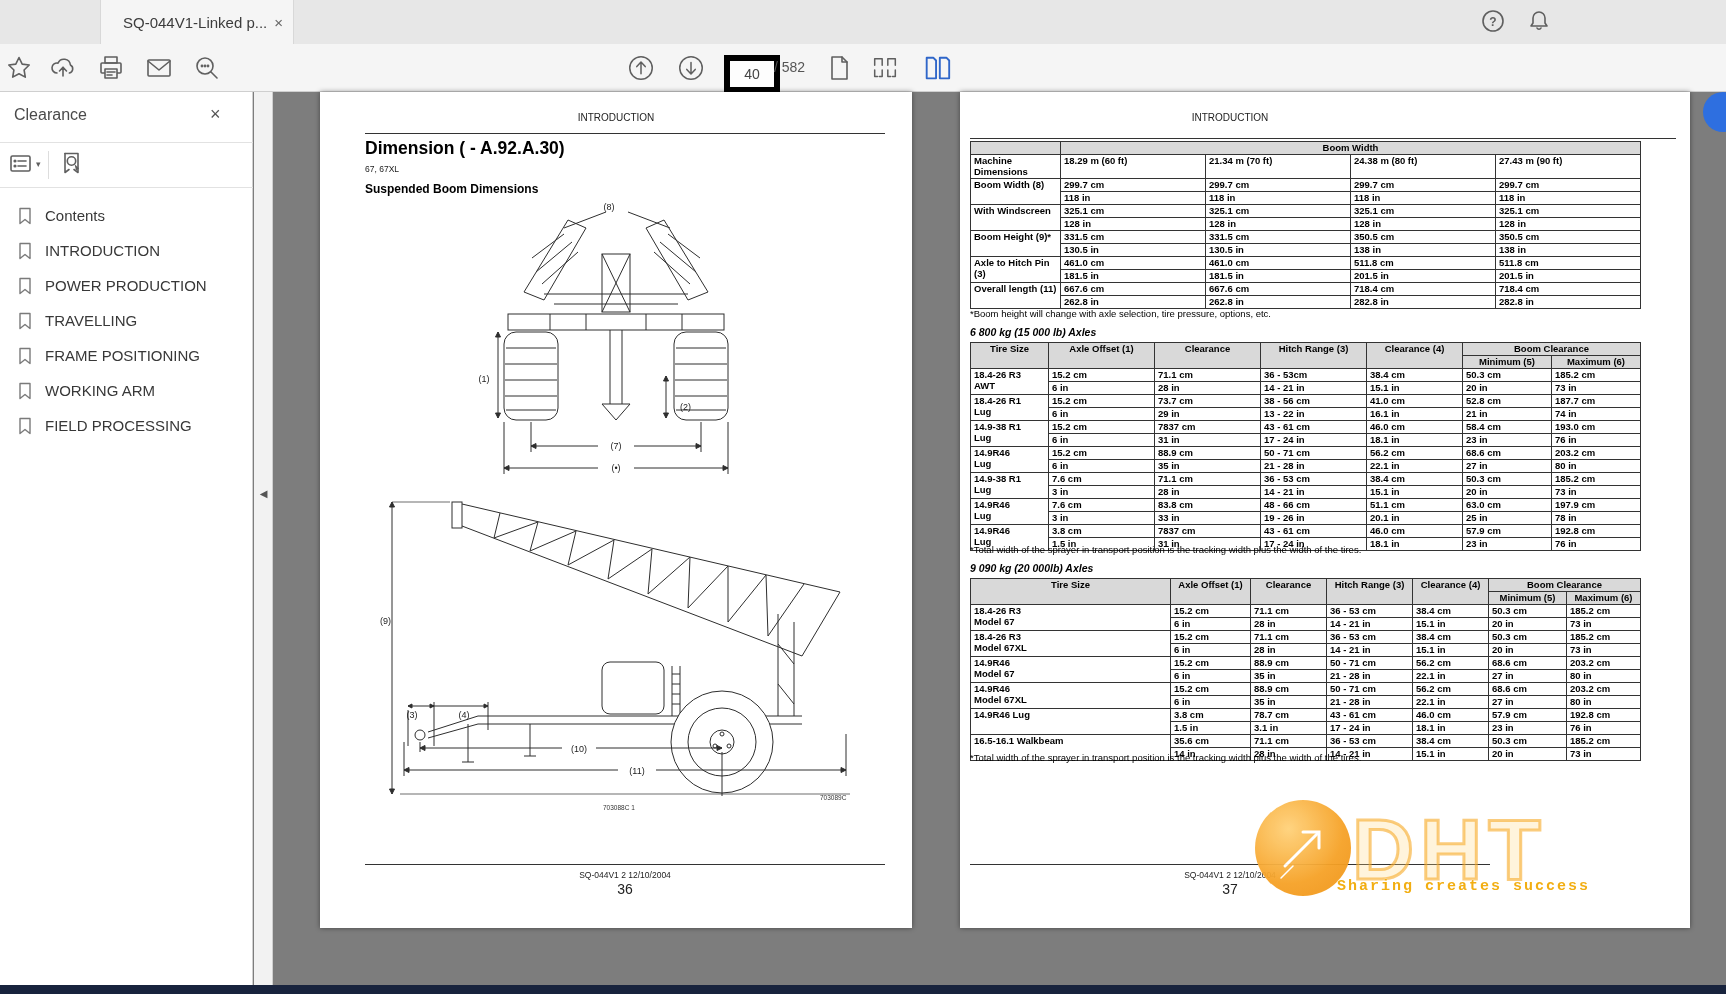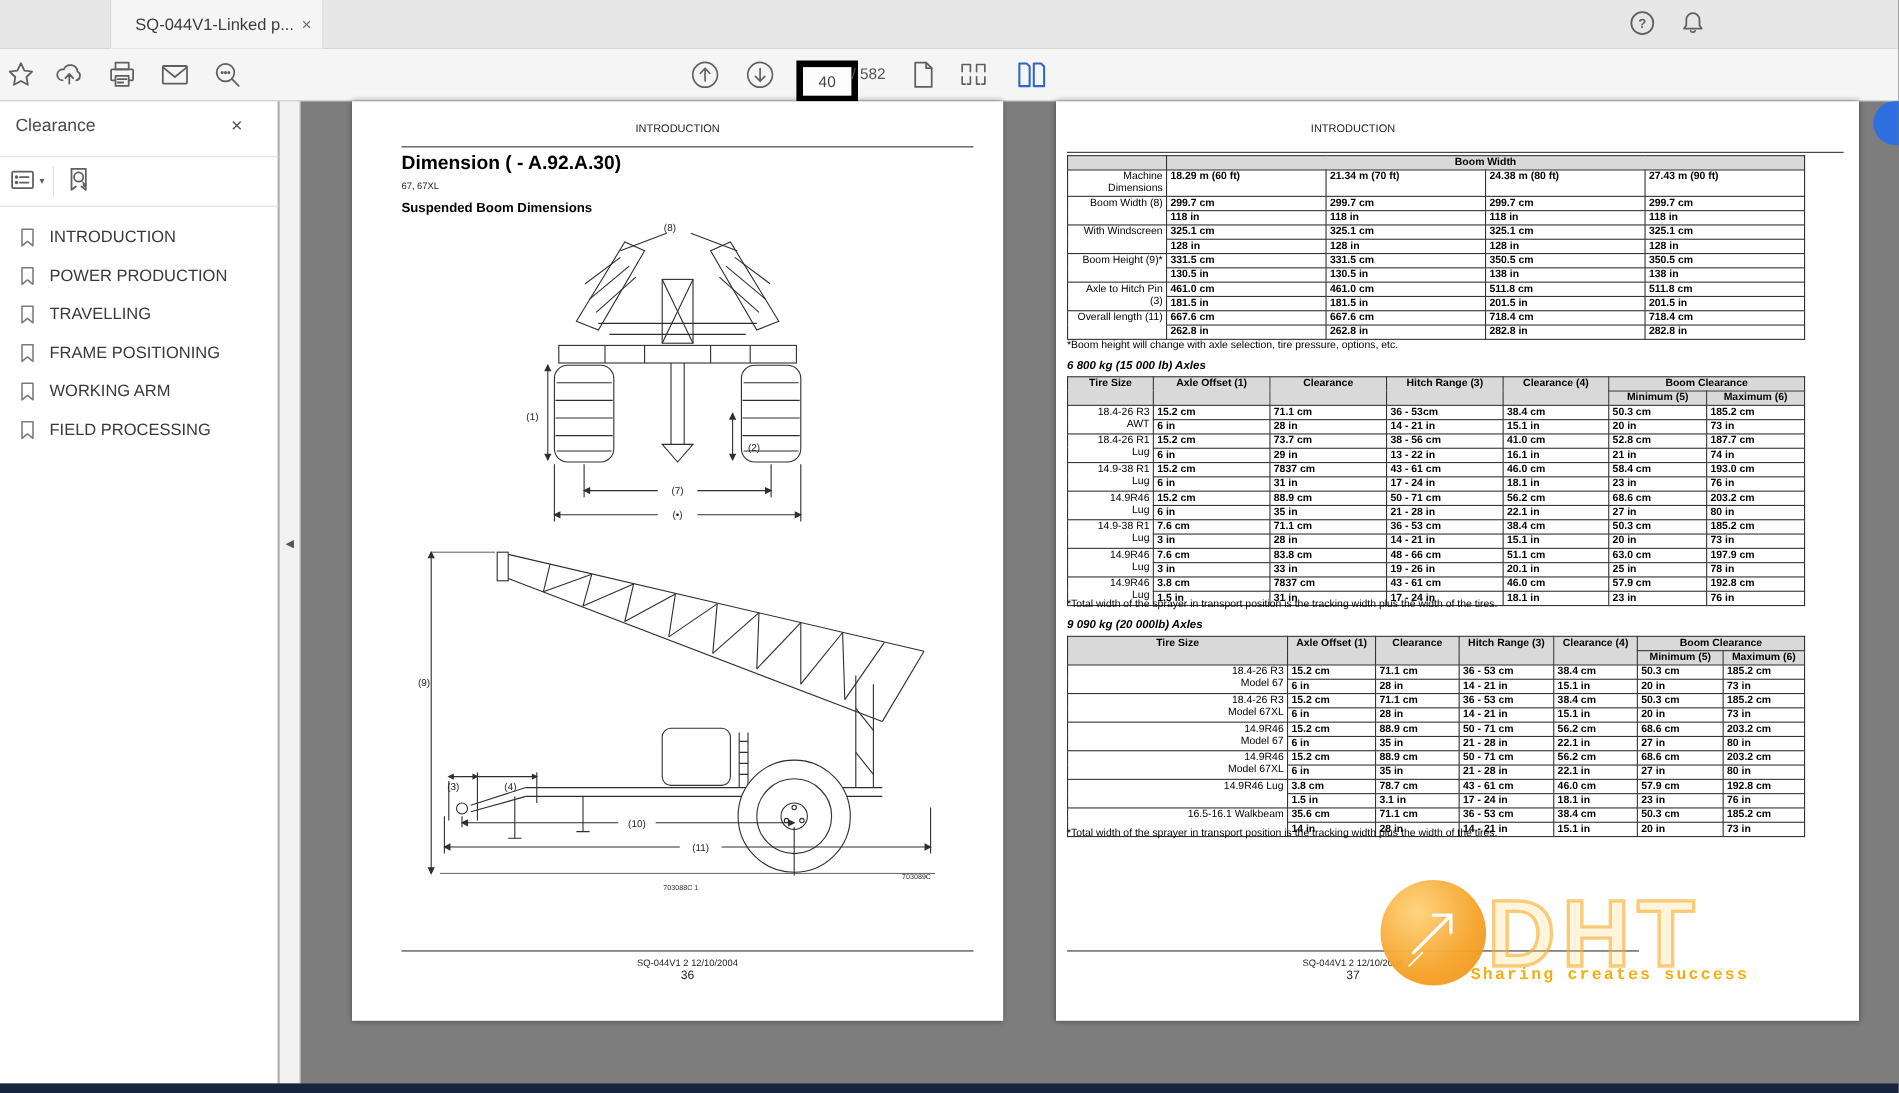--- a/index.html
+++ b/index.html
@@ -39,28 +39,28 @@
   .page-right{left:687px;width:730px;}
   .pg-header{top:20px;width:100%;text-align:center;font-size:10px;color:#222;}
   .pg-header-r{top:20px;left:10px;width:520px;text-align:center;font-size:10px;color:#222;}
   .pg-rule{border-top:1px solid #333;}
   .doc-title{left:45px;top:46px;font-size:17.5px;font-weight:bold;color:#000;}
   .doc-models{left:45px;top:72px;font-size:8.5px;color:#222;}
   .doc-section{left:45px;top:90px;font-size:12px;font-weight:bold;color:#000;}
   .caption{left:0;top:722px;width:100%;text-align:center;font-size:11px;font-weight:bold;color:#000;}
   .figcode{font-size:6.5px;color:#333;}
   .pg-footer-doc{top:778px;text-align:center;font-size:8.5px;color:#222;}
-  .pg-footer-num{top:789px;text-align:center;font-size:11px;color:#222;}
+  .pg-footer-num{top:789px;text-align:center;font-size:14px;color:#222;}
   
   .rtable{border-collapse:collapse;table-layout:fixed;width:670px;font-size:9.5px;color:#000;}
   .rtable td,.rtable th{border:1px solid #333;padding:0 3px;height:12px;line-height:11.5px;
         overflow:hidden;white-space:nowrap;text-align:left;vertical-align:top;}
   .rtable th{background:#d9d9d9;text-align:center;font-weight:bold;white-space:normal;line-height:11px;}
   .rtable td.val{font-weight:bold;}
-  .rtable td.label{font-weight:normal;white-space:normal;text-align:right;}
+  .rtable td.label{font-weight:bold;white-space:normal;}
   .tbl-note{font-size:9.5px;color:#000;}
   .tbl-title{font-size:10.5px;font-weight:bold;font-style:italic;color:#000;}
   
   .wm-circle{left:1255px;top:800px;width:96px;height:96px;border-radius:50%;
       background:radial-gradient(circle at 35% 30%,#ffd27a,#f6a227 60%,#ef9415);opacity:.95;z-index:9;}
   .wm-brand{left:1352px;top:800px;font-size:86px;font-weight:bold;letter-spacing:6px;
       color:rgba(255,214,130,.28);-webkit-text-stroke:3px rgba(246,170,40,.6);z-index:9;font-family:"Liberation Sans",sans-serif;}
   .wm-slogan{left:1337px;top:878px;font-size:15px;font-weight:bold;letter-spacing:2px;color:#f2ae12;
       text-shadow:0 0 2px #fff;font-family:"Liberation Mono",monospace;z-index:9;}
   .bottombar{left:0;top:985px;width:1726px;height:9px;background:#18233d;z-index:10;}
@@ -188,20 +188,28 @@
         <svg width="28" height="28" viewBox="0 0 28 28" class="icon-stroke">
           <path d="M7 3.5 h13 v19 l-4-3"></path>
             <path d="M7 3.5 v19 l4-3"></path>
           <circle cx="13.5" cy="11" r="4.2"></circle>
             <path d="M16.5 14 l4.5 4.5 l-3 2 z" fill="#5f5f5f" stroke="none"></path>
           </svg>
       </div>
     </div>
     <div class="abs bm-hr2"></div>
     <div class="abs bm-list">
+        <div class="bm-item">
+       <span>
+            <svg width="16" height="18" viewBox="0 0 16 18" class="icon-stroke" style="stroke:#7a7a7a;stroke-width:1.4;">
+              <path d="M3 1.5 h10 v15 l-5-4 -5 4 z"></path>
+            </svg>
+          </span>
+       <span class="lbl">Contents</span>
+        </div>
         <div class="bm-item">
        <span>
             <svg width="16" height="18" viewBox="0 0 16 18" class="icon-stroke" style="stroke:#7a7a7a;stroke-width:1.4;">
               <path d="M3 1.5 h10 v15 l-5-4 -5 4 z"></path>
             </svg>
           </span>
        <span class="lbl">INTRODUCTION</span>
         </div>
         <div class="bm-item">
        <span>

